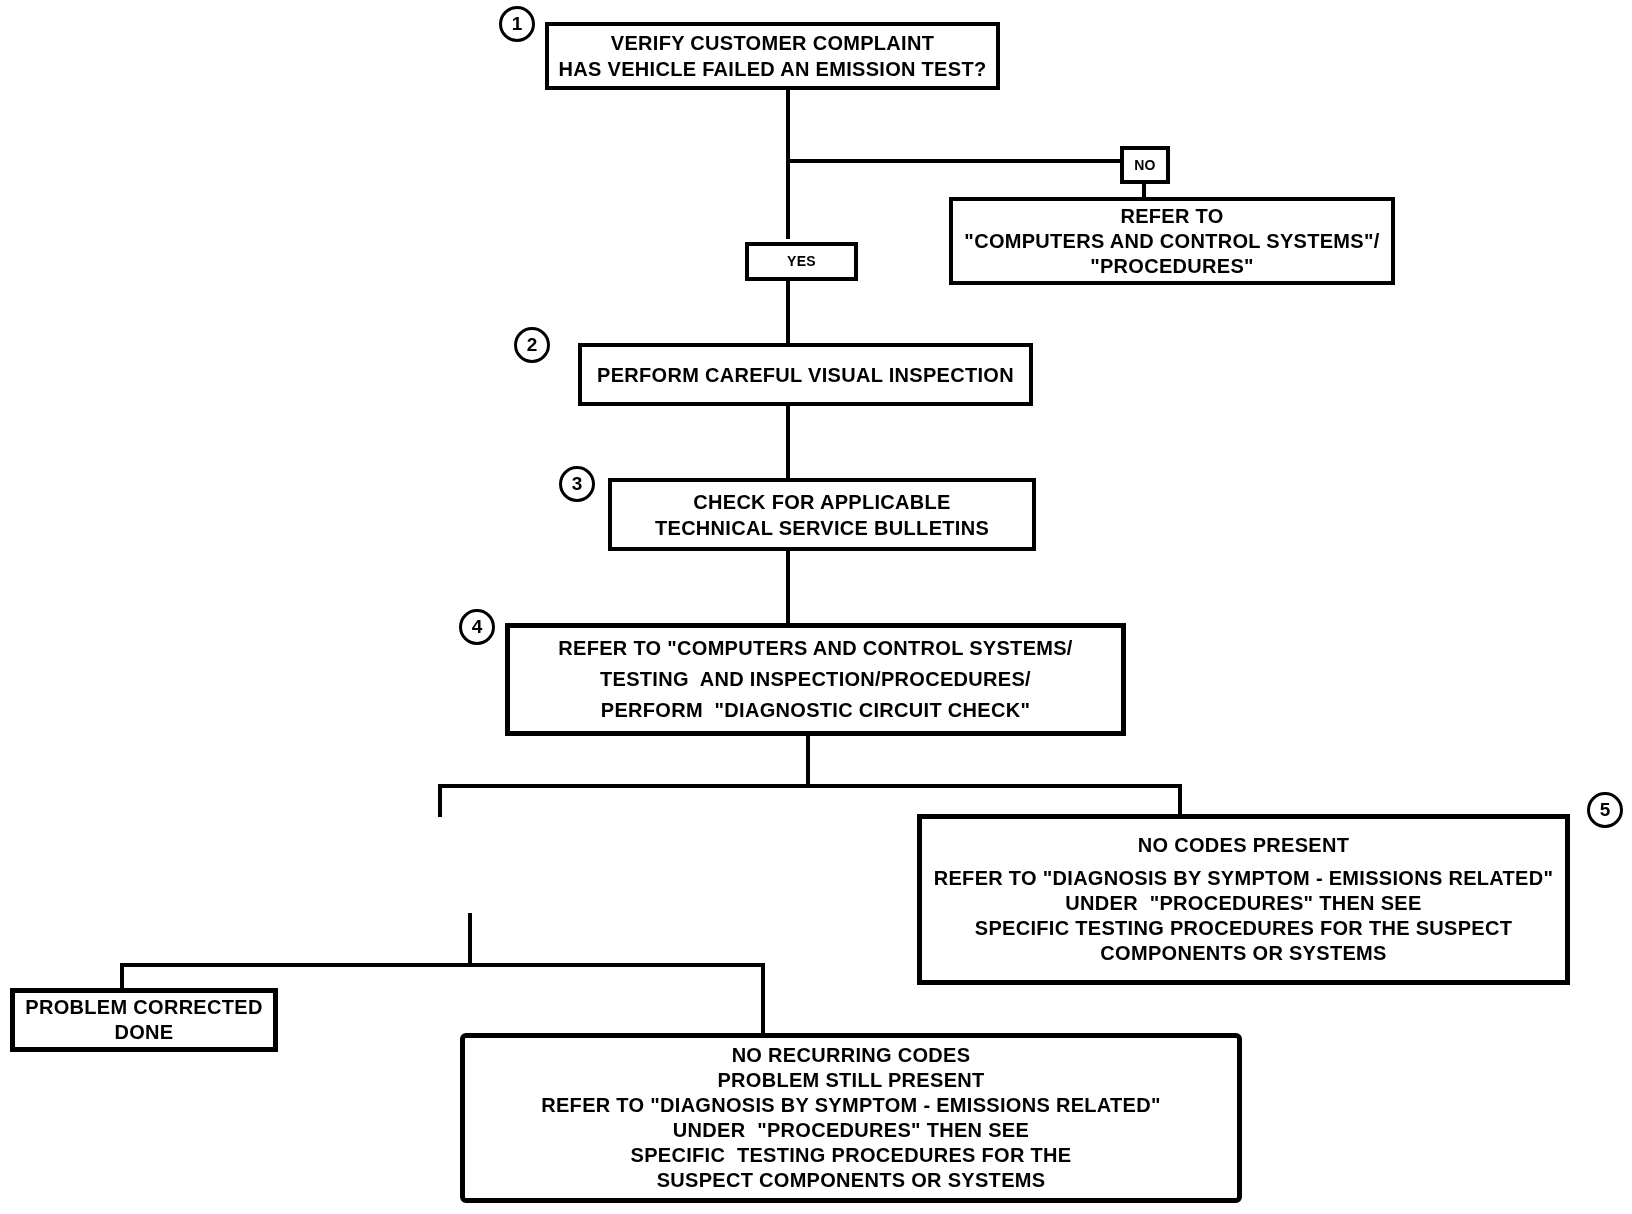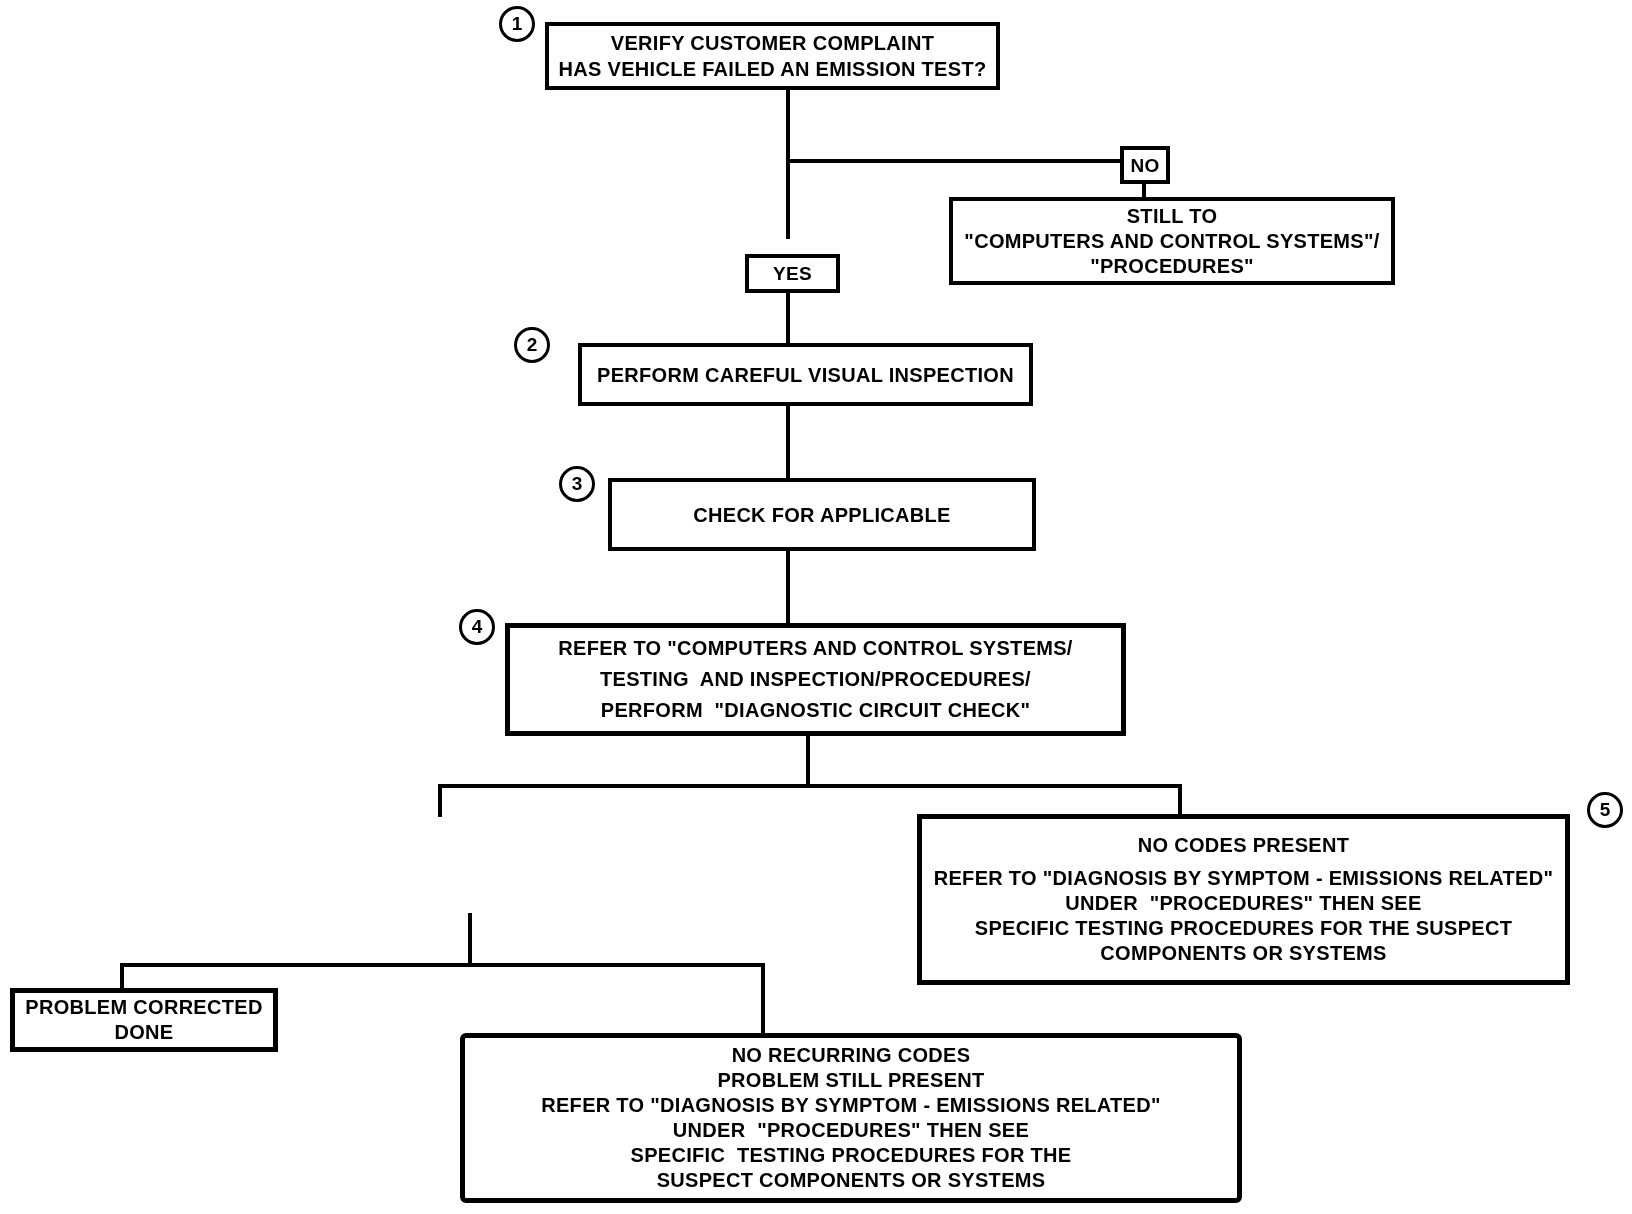--- a/index.html
+++ b/index.html
@@ -45,21 +45,21 @@
     border: 3px solid #000000;
     border-radius: 50%;
     background: #ffffff;
     display: flex;
     align-items: center;
     justify-content: center;
     font-weight: bold;
     font-size: 19px;
   }
   .small-label {
-    font-size: 19px;
+    font-size: 14px;
     line-height: 19px;
   }
 </style>
 </head>
 <body>
 
 <div class="canvas">
 
   <div class="conn" style="left:786px; top:88px; width:4px; height:151px;"></div>
   <div class="conn" style="left:786px; top:159px; width:336px; height:4px;"></div>
@@ -95,35 +95,36 @@
   <div class="box" style="left:545px; top:22px; width:455px; height:68px;">
     <div class="line">VERIFY CUSTOMER COMPLAINT</div>
     <div class="line">HAS VEHICLE FAILED AN EMISSION TEST?</div>
   </div>
 
   <div class="box small-label" style="left:1120px; top:146px; width:50px; height:38px;">
     <div class="line">NO</div>
   </div>
 
   <div class="box" style="left:949px; top:197px; width:446px; height:88px; line-height:25px;">
-    <div class="line">STILL TO</div>
+    <div class="line">REFER TO</div>
     <div class="line">"COMPUTERS AND CONTROL SYSTEMS"/</div>
     <div class="line">"PROCEDURES"</div>
   </div>
 
-  <div class="box small-label" style="left:745px; top:254px; width:95px; height:39px;">
+  <div class="box small-label" style="left:745px; top:242px; width:113px; height:39px;">
     <div class="line">YES</div>
   </div>
 
   <div class="box" style="left:578px; top:343px; width:455px; height:63px;text-align:right;">
     <div class="line">PERFORM CAREFUL VISUAL INSPECTION</div>
   </div>
 
   <div class="box" style="left:608px; top:478px; width:428px; height:73px;">
     <div class="line">CHECK FOR APPLICABLE</div>
+    <div class="line">TECHNICAL SERVICE BULLETINS</div>
   </div>
 
   <div class="box heavy" style="left:505px; top:623px; width:621px; height:113px; line-height:31px;">
     <div class="line">REFER TO "COMPUTERS AND CONTROL SYSTEMS/</div>
     <div class="line">TESTING  AND INSPECTION/PROCEDURES/</div>
     <div class="line">PERFORM  "DIAGNOSTIC CIRCUIT CHECK"</div>
   </div>
 
 
   <div class="box heavy" style="left:917px; top:814px; width:653px; height:171px; line-height:25px;">

